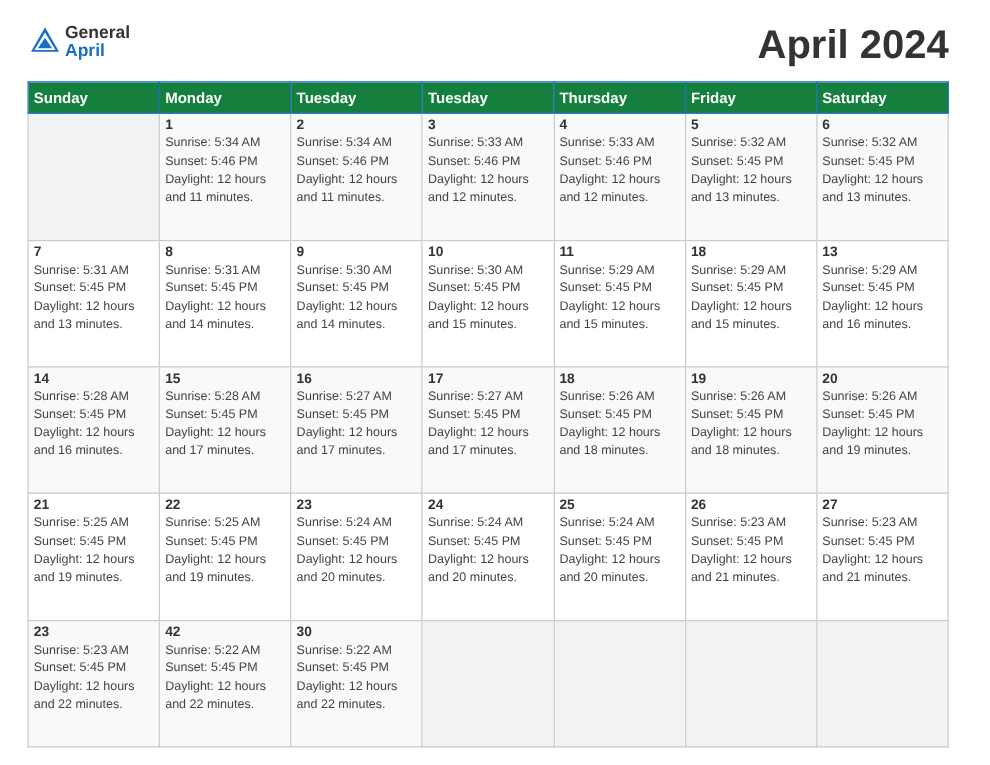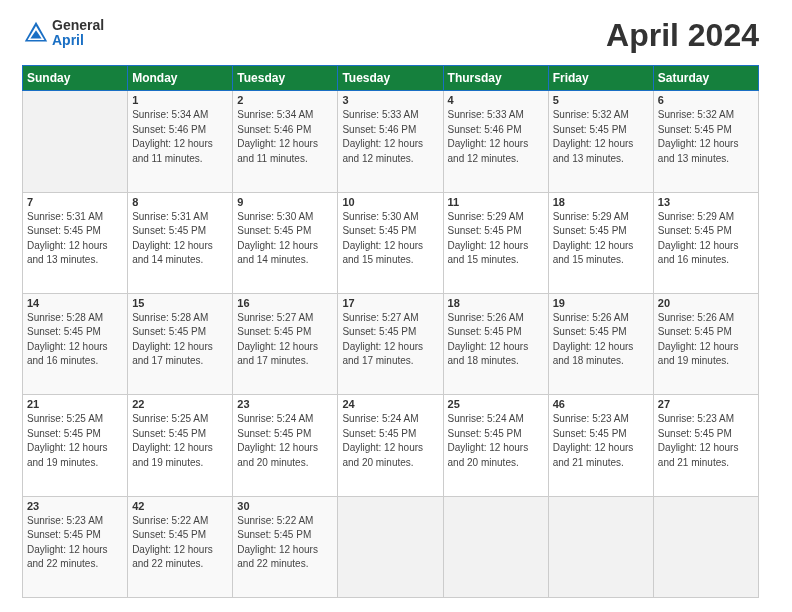--- a/index.html
+++ b/index.html
@@ -234,21 +234,21 @@
         </td>
           <td>
           <span class="day-number">24</span>
           <span class="day-info">Sunrise: 5:24 AM<br>Sunset: 5:45 PM<br>Daylight: 12 hours and 20 minutes.</span>
         </td>
           <td>
           <span class="day-number">25</span>
           <span class="day-info">Sunrise: 5:24 AM<br>Sunset: 5:45 PM<br>Daylight: 12 hours and 20 minutes.</span>
         </td>
           <td>
-          <span class="day-number">46</span>
+          <span class="day-number">26</span>
           <span class="day-info">Sunrise: 5:23 AM<br>Sunset: 5:45 PM<br>Daylight: 12 hours and 21 minutes.</span>
         </td>
           <td>
           <span class="day-number">27</span>
           <span class="day-info">Sunrise: 5:23 AM<br>Sunset: 5:45 PM<br>Daylight: 12 hours and 21 minutes.</span>
         </td>
         </tr>
         <tr>
           <td>
           <span class="day-number">23</span>

